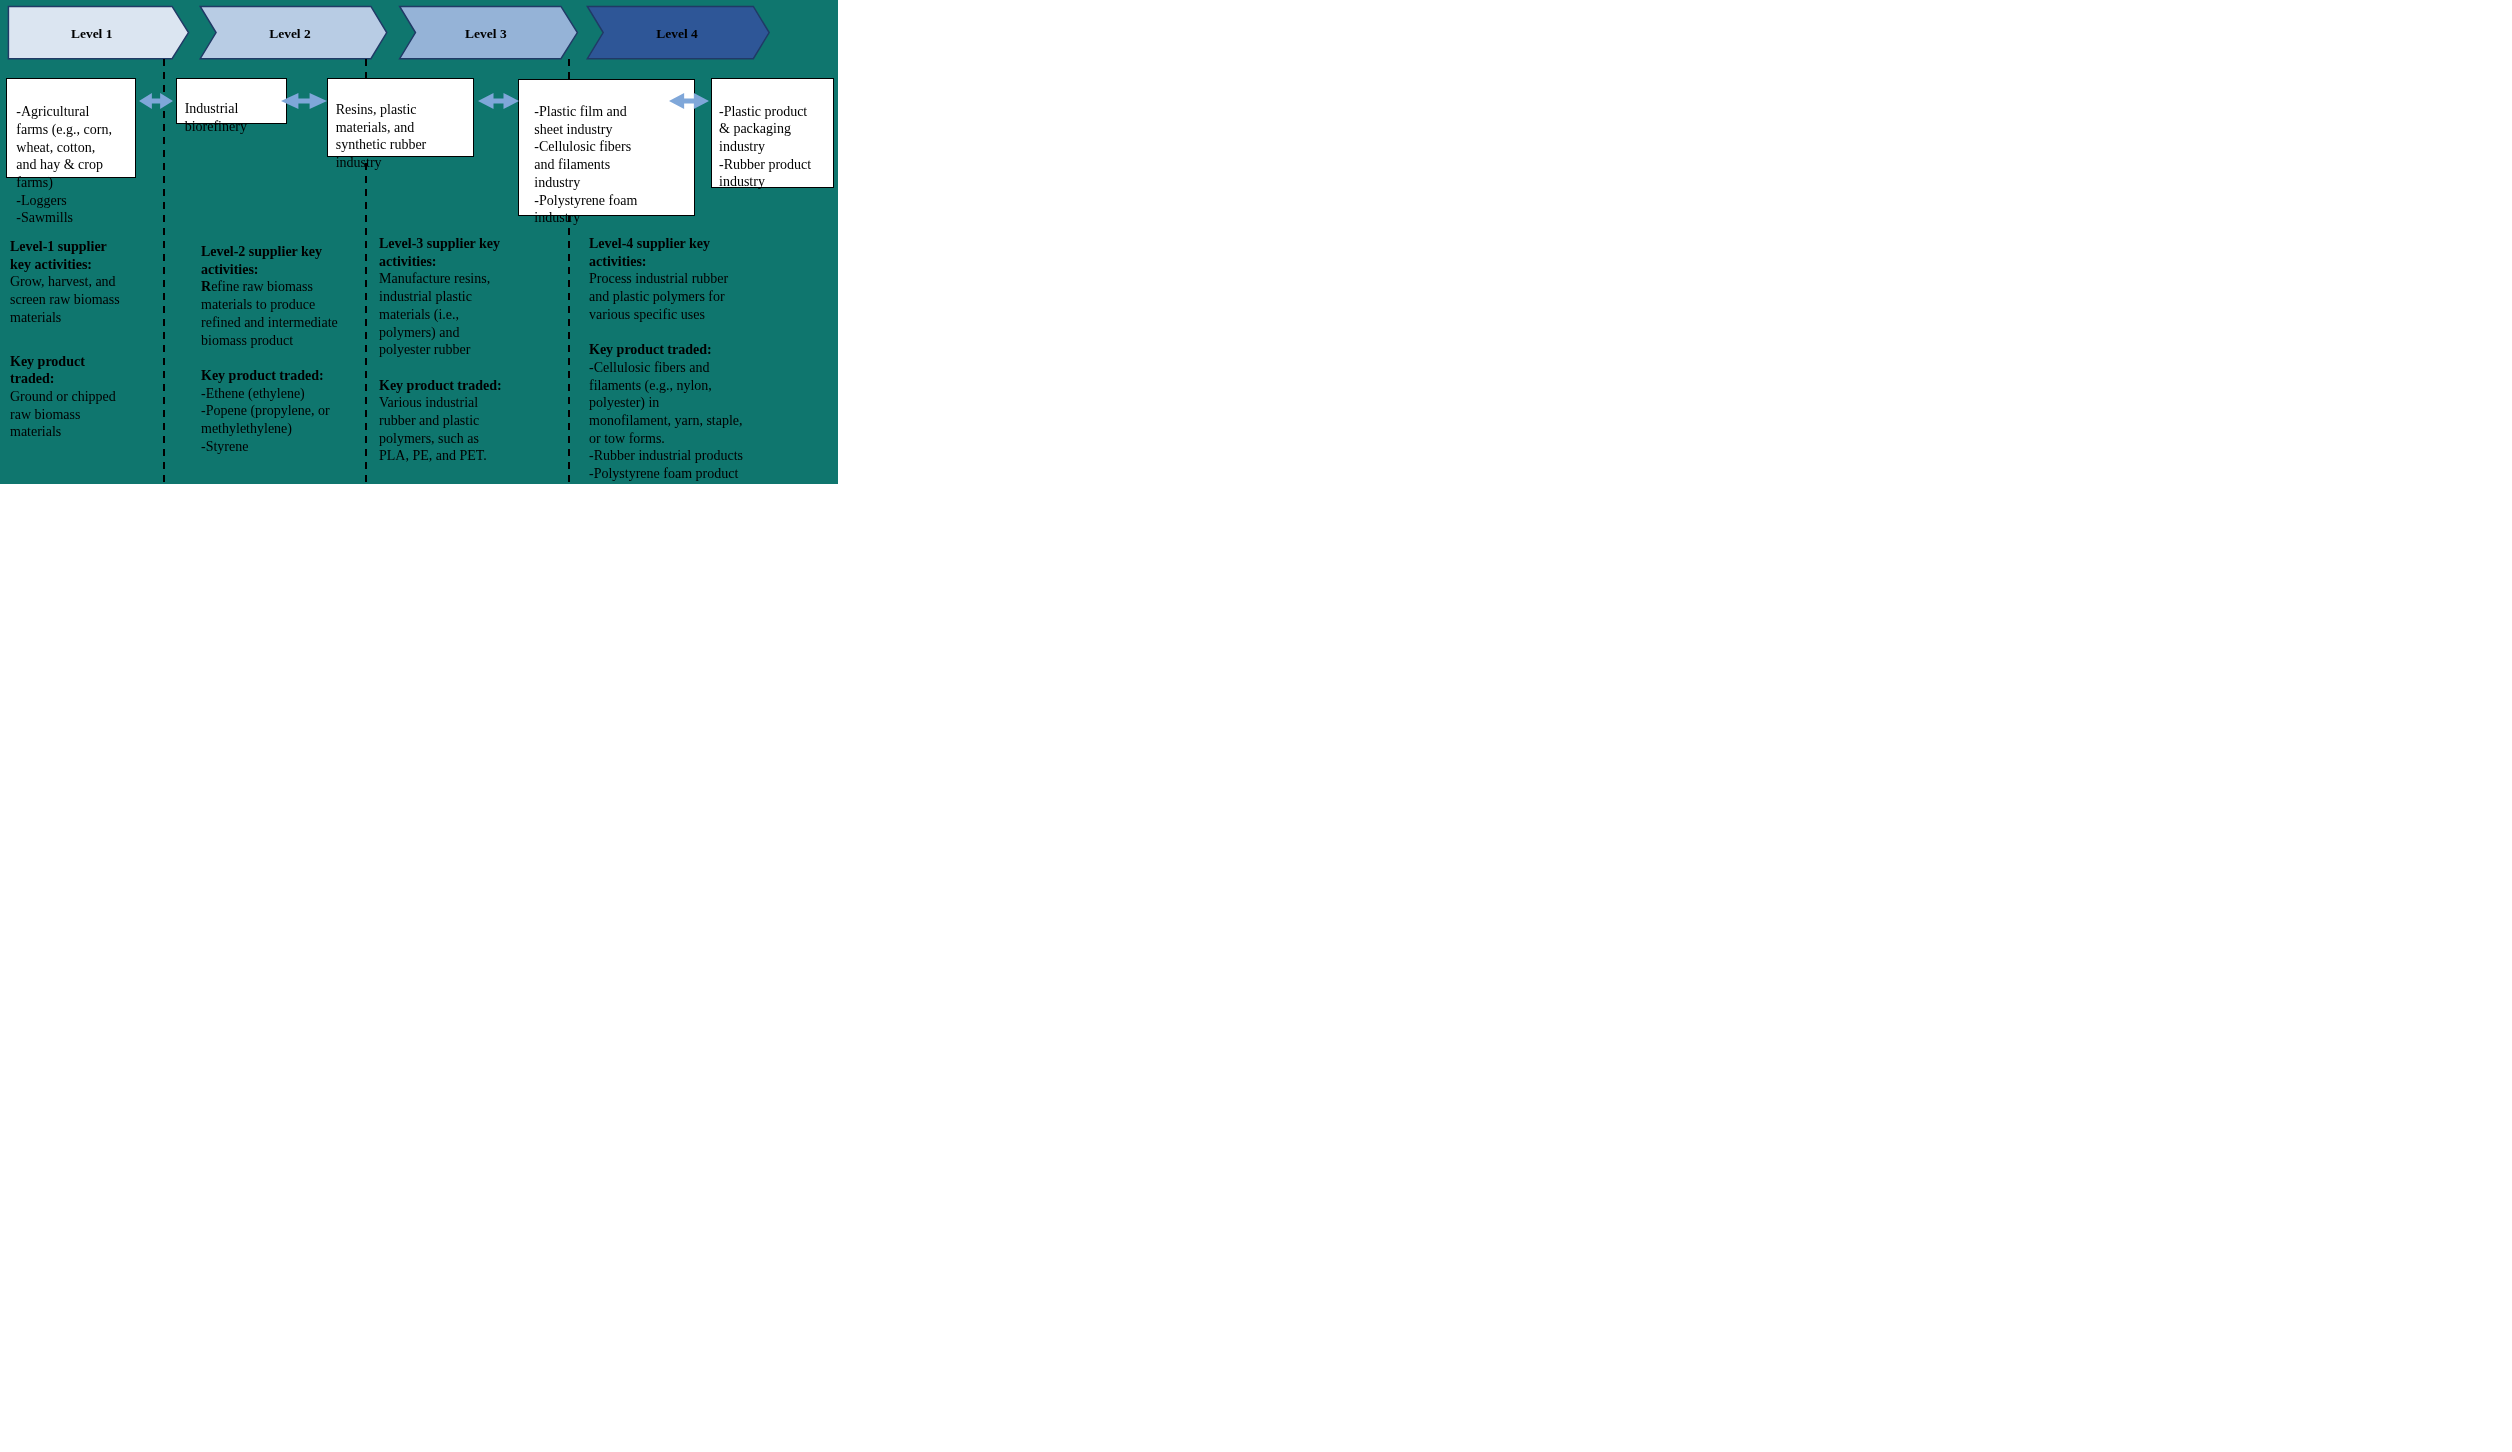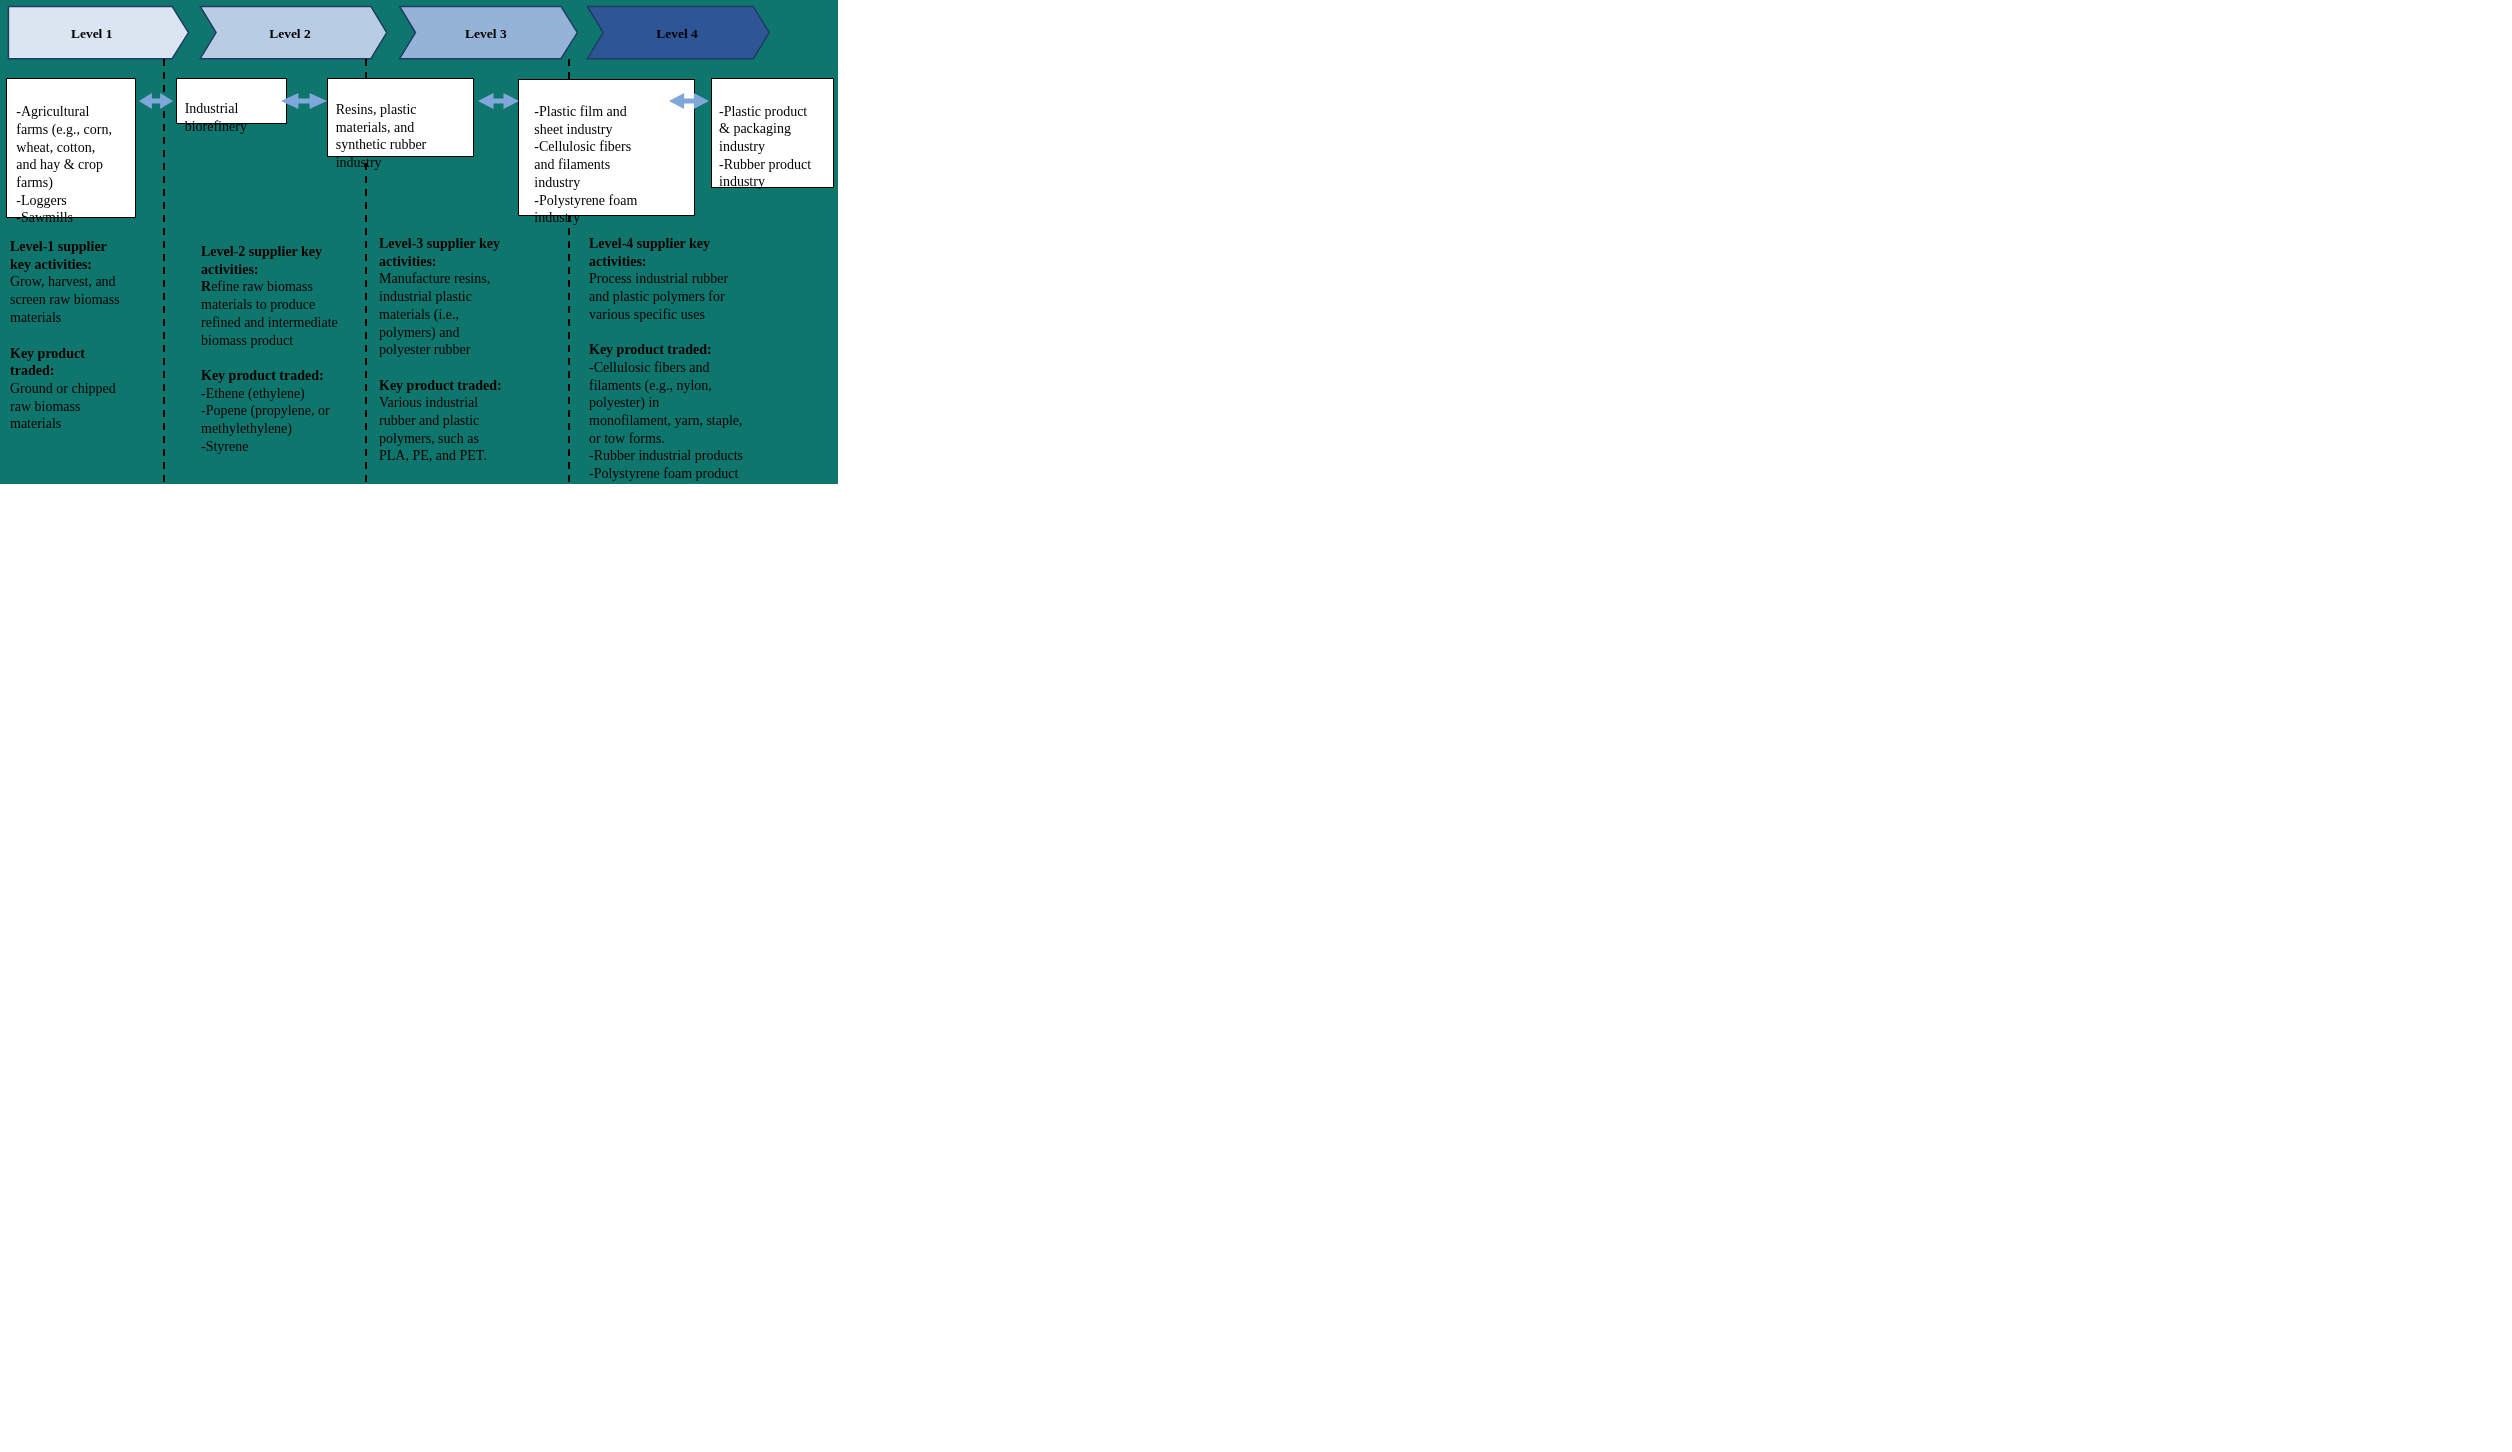--- a/index.html
+++ b/index.html
@@ -30,21 +30,21 @@
   }
   .ebox .btxt{display:block;}
   
   .dbl-arrow{position:absolute;}
   .dbl-arrow polygon{fill:var(--arrow,#7fa7d9);}
   
   .col{position:absolute;font-size:14px;line-height:17.7px;}
   .col .h,.col .h2{font-weight:bold;white-space:pre-line;}
   .col .b,.col .b2{white-space:pre-line;}
   .col .h2{margin-top:17.7px;}
-  .col.gap-lg .h2{margin-top:18px;}
+  .col.gap-lg .h2{margin-top:26px;}
   .lead-bold{font-weight:bold;}
 </style>
 </head>
 <body>
 
 <div id="canvas">
 
   <svg id="chevron-band" viewBox="0 0 1420 104" xmlns="http://www.w3.org/2000/svg">
     <polygon points="10,11 289,11 317,55.5 289,100 10,100" fill="#dbe5f1"></polygon>
     <polygon points="337,11 628,11 655,55.5 628,100 337,100 364,55.5" fill="#b8cce4"></polygon>
@@ -53,21 +53,21 @@
     <text x="152" y="64">Level 1</text>
     <text x="490" y="64">Level 2</text>
     <text x="824" y="64">Level 3</text>
     <text x="1150" y="64">Level 4</text>
   </svg>
 
   <div class="divider" style="left:163px;"></div>
   <div class="divider" style="left:365px;"></div>
   <div class="divider" style="left:568px;"></div>
 
-  <div class="ebox" style="left:5.9px;top:78px;width:130px;height:140px;padding:6.5px 2.4px 0 9.4px;">
+  <div class="ebox" style="left:5.9px;top:78px;width:130px;height:100px;padding:6.5px 2.4px 0 9.4px;">
     <span class="btxt">-Agricultural
 farms (e.g., corn,
 wheat, cotton,
 and hay &amp; crop
 farms)
 -Loggers
 -Sawmills</span>
   </div>
 
   <div class="ebox" style="left:176px;top:78px;width:111px;height:46px;padding:3.5px 2.4px 0 7.7px;">

